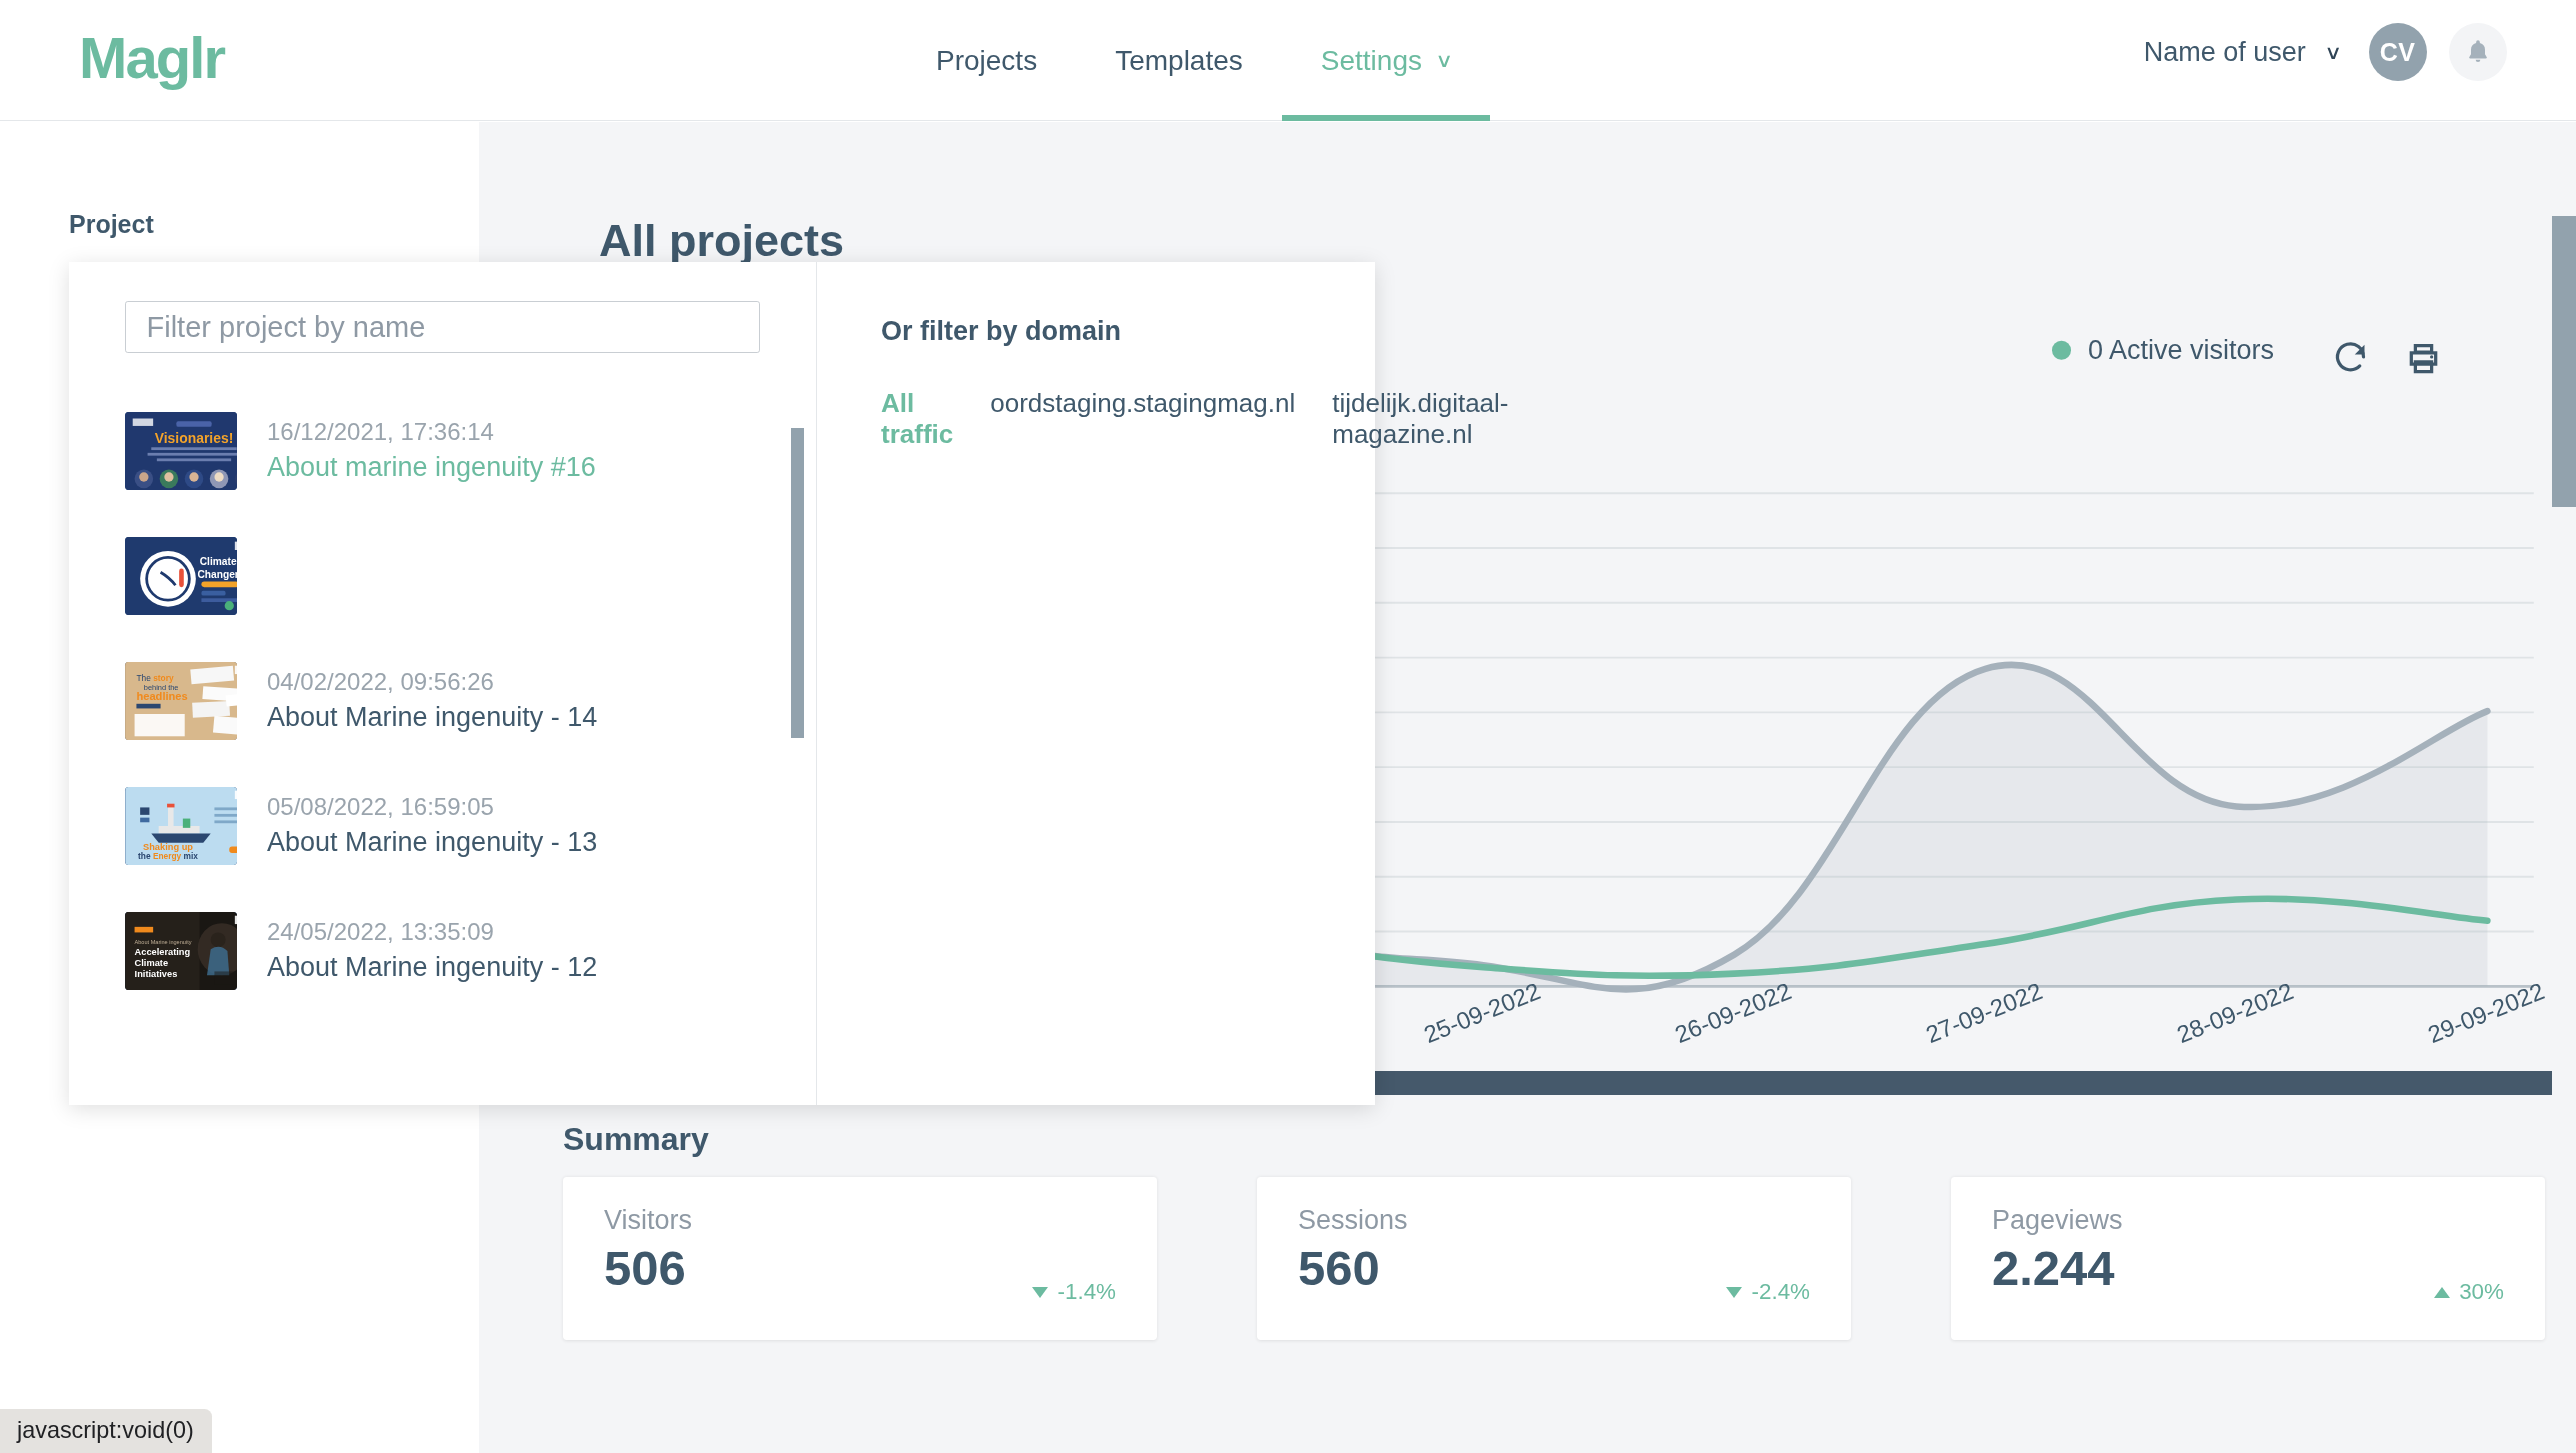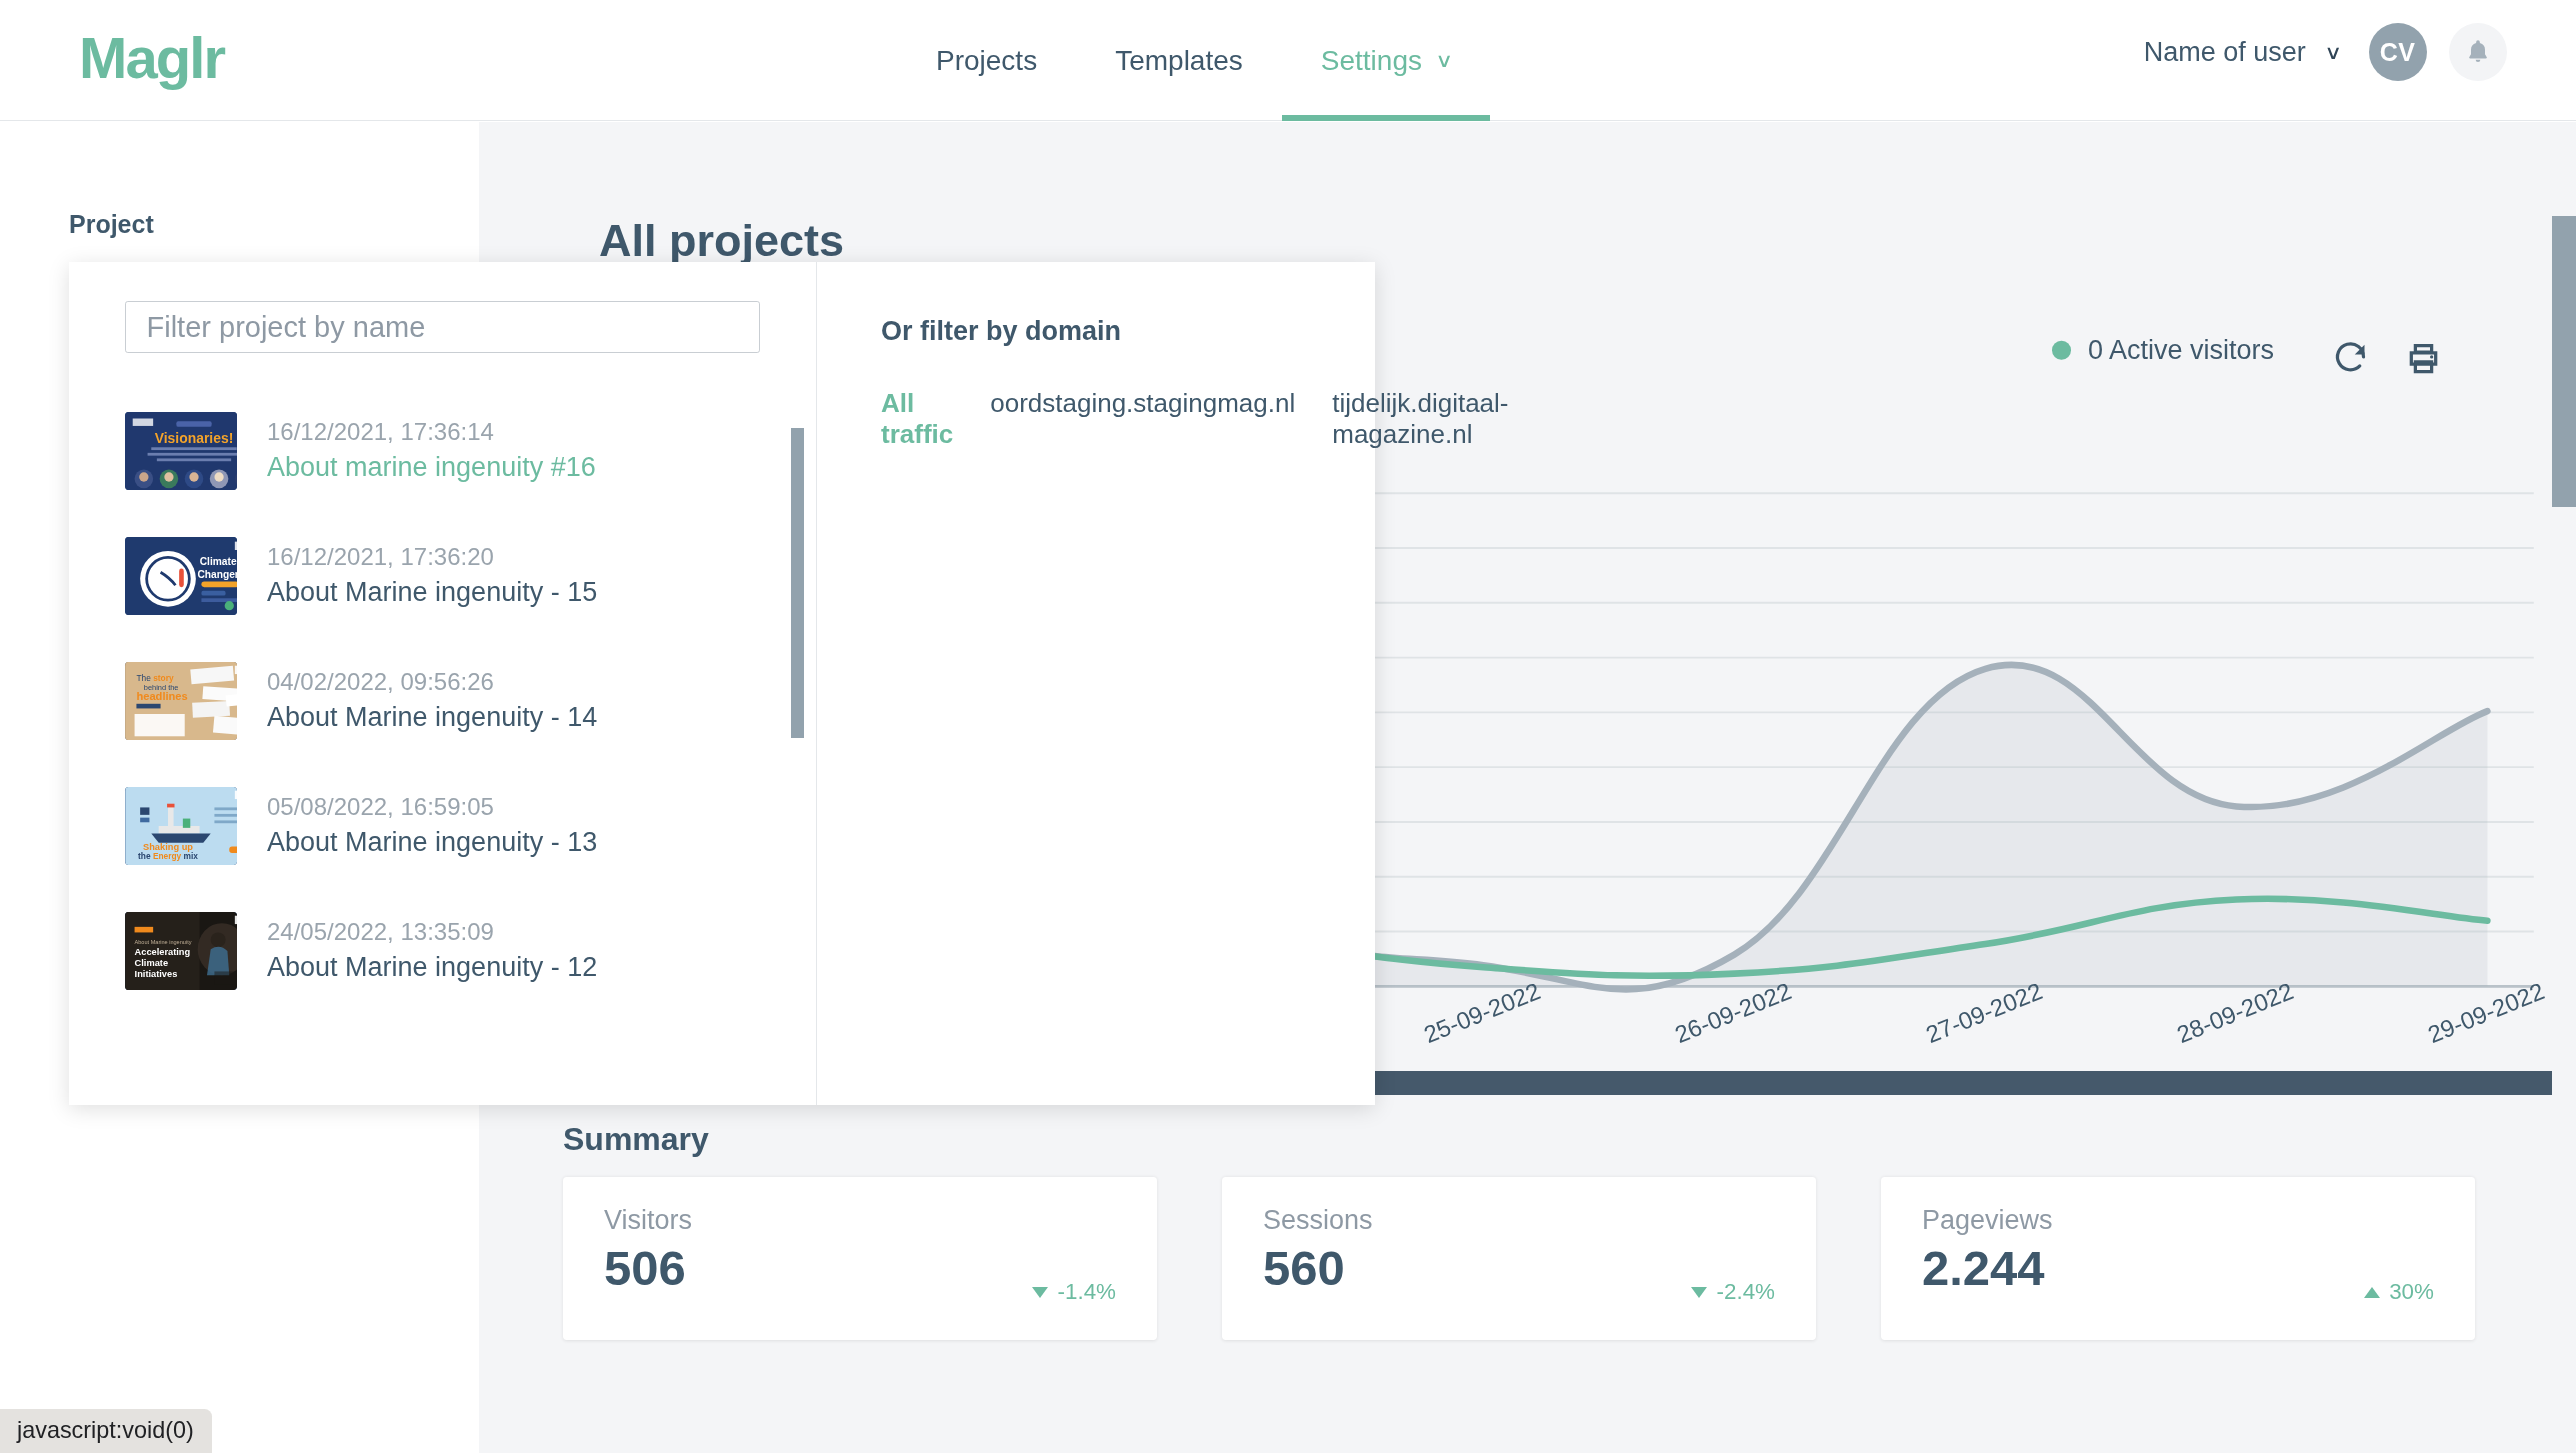--- a/index.html
+++ b/index.html
@@ -107,21 +107,21 @@
   .hscroll-thumb {
     position: absolute; left: 86px; top: 949px;
     width: 2008px; height: 24px; background: #45596b;
   }
 
   
   .summary-title {
     position: absolute; left: 84px; top: 999px;
     font-size: 32px; font-weight: bold; color: #3f586b;
   }
-  .cards { position: absolute; left: 84px; top: 1055px; display: flex; gap: 65px; }
+  .cards { position: absolute; left: 84px; top: 1055px; display: flex; gap: 100px; }
   .card {
     width: 594px; height: 163px; background: #ffffff;
     border-radius: 3.7px; box-shadow: 0 0.9px 3.7px rgba(0,0,0,0.09);
     position: relative; padding: 28px 41px;
   }
   .card-label { font-size: 27px; color: #8e99a4; }
   .card-value { font-size: 49px; font-weight: bold; color: #3f586b; margin-top: 3.7px; }
   .card-delta {
     position: absolute; right: 41px; bottom: 35px;
     font-size: 22.4px; color: #6cbba0;
@@ -355,24 +355,20 @@
       <circle cx="46" cy="45" r="23" fill="none" stroke="#1f3a6e" stroke-width="3"></circle>
       <path d="M38 38q10 6 16 14" stroke="#1f3a6e" stroke-width="3" fill="none"></path>
       <rect x="58" y="34" width="5" height="20" rx="2.5" fill="#e8513a"></rect>
       <text x="100" y="30" font-size="11" font-weight="bold" fill="#ffffff" text-anchor="middle" font-family="Liberation Sans">Climate</text>
       <text x="100" y="44" font-size="11" font-weight="bold" fill="#ffffff" text-anchor="middle" font-family="Liberation Sans">Changer</text>
       <rect x="82" y="48" width="40" height="6" rx="3" fill="#f3a32a"></rect>
       <rect x="82" y="58" width="26" height="5" rx="2" fill="#3a5fa0"></rect>
       <rect x="82" y="66" width="48" height="4" fill="#4a6bb0" opacity=".7"></rect>
       <circle cx="112" cy="74" r="5" fill="#4ab07a"></circle>
     </svg></div>
-          <div class="proj-meta">
-            <div class="proj-date">16/12/2021, 17:36:20</div>
-            <div class="proj-name">About Marine ingenuity - 15</div>
-          </div>
         </div>
         <div class="proj-item">
           <div class="thumb"><svg viewBox="0 0 148 84" width="138" height="78">
       <rect width="148" height="84" fill="#cfa877"></rect>
       <rect y="0" width="148" height="84" fill="#d8b88c"></rect>
       <rect x="118" y="4" width="24" height="9" fill="#ffffff" opacity=".9"></rect>
       <text x="12" y="20" font-size="9" fill="#2b4770" font-family="Liberation Sans">The <tspan fill="#f08a1d" font-weight="bold">story</tspan></text>
       <text x="20" y="30" font-size="8" fill="#2b4770" font-family="Liberation Sans">behind the</text>
       <text x="12" y="41" font-size="12" font-weight="bold" fill="#f08a1d" font-family="Liberation Sans">headlines</text>
       <rect x="12" y="45" width="26" height="5" fill="#2b4770"></rect>

